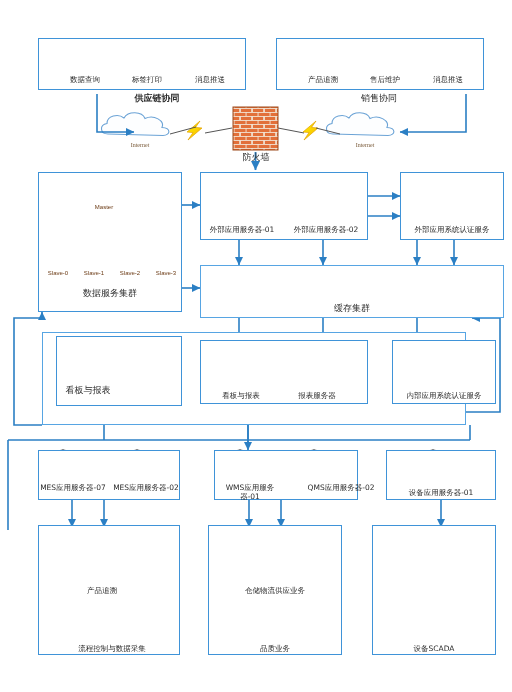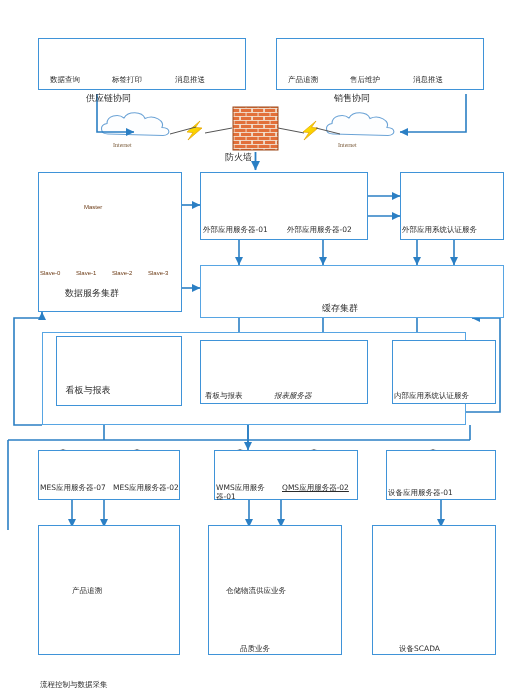--- a/index.html
+++ b/index.html
@@ -1,21 +1,21 @@
 <!DOCTYPE html>
 <html><head>
 <meta charset="utf-8">
 <style>
   html,body{margin:0;padding:0;background:#ffffff;}
   body{width:512px;height:692px;position:relative;overflow:hidden;
        font-family:"Liberation Sans","DejaVu Sans",sans-serif;color:#222;}
   #stage{position:absolute;left:0;top:0;width:512px;height:692px;}
   .box{position:absolute;border:1.5px solid #3f93d8;background:#fff;box-sizing:border-box;}
   .box.outer{border-color:#57a5e3;}
-  .lbl{position:absolute;font-size:7.5px;color:#2b2b2b;line-height:1.15;white-space:nowrap;}
+  .lbl{position:absolute;font-size:7.5px;color:#2b2b2b;text-align:center;line-height:1.15;white-space:nowrap;}
   .lbl.wrap{white-space:normal;}
   .lbl.big{font-size:9px;}
   .lbl.cn{font-family:"DejaVu Sans","Liberation Sans",sans-serif;}
   .lbl.slave{font-size:6px;color:#6b3a14;}
   .lbl.inet{font-size:6px;color:#7a5b3a;font-family:"Liberation Serif",serif;}
   svg.deco{position:absolute;left:0;top:0;width:512px;height:692px;pointer-events:none;}
 </style>
 </head>
 <body>
 
@@ -495,21 +495,21 @@
     </g>
 
   </svg>
 
   <div class="box" style="left:38px;top:38px;width:208px;height:52px;"></div>
   <div class="box" style="left:276px;top:38px;width:208px;height:52px;"></div>
 
   <div class="lbl cn" style="left:50px;top:76px;width:70px;">数据查询</div>
   <div class="lbl cn" style="left:112px;top:76px;width:70px;">标签打印</div>
   <div class="lbl cn" style="left:175px;top:76px;width:70px;">消息推送</div>
-  <div class="lbl cn big" style="left:86px;top:93px;width:90px;">供应链协同</div>
+  <div class="lbl cn big" style="left:112px;top:93px;width:90px;font-weight:bold;">供应链协同</div>
 
   <div class="lbl cn" style="left:288px;top:76px;width:70px;">产品追溯</div>
   <div class="lbl cn" style="left:350px;top:76px;width:70px;">售后维护</div>
   <div class="lbl cn" style="left:413px;top:76px;width:70px;">消息推送</div>
   <div class="lbl cn big" style="left:334px;top:93px;width:90px;">销售协同</div>
 
   <div class="lbl inet" style="left:113px;top:142px;width:54px;">Internet</div>
   <div class="lbl inet" style="left:338px;top:142px;width:54px;">Internet</div>
   <div class="lbl cn big" style="left:225px;top:152px;width:62px;">防火墙</div>
 
@@ -530,39 +530,39 @@
 
   <div class="box outer" style="left:200px;top:265px;width:304px;height:53px;"></div>
   <div class="lbl cn big" style="left:322px;top:303px;width:60px;">缓存集群</div>
 
   <div class="box outer" style="left:42px;top:332px;width:424px;height:93px;"></div>
   <div class="box" style="left:56px;top:336px;width:126px;height:70px;"></div>
   <div class="lbl cn big" style="left:57px;top:385px;width:56px;background:rgba(255,255,255,0.92);text-align:center;padding-left:3px;">看板与报表</div>
 
   <div class="box" style="left:200px;top:340px;width:168px;height:64px;"></div>
   <div class="lbl cn" style="left:205px;top:392px;width:72px;">看板与报表</div>
-  <div class="lbl cn" style="left:274px;top:392px;width:72px;font-style:italic;">报表服务器</div>
+  <div class="lbl cn" style="left:281px;top:392px;width:72px;">报表服务器</div>
 
   <div class="box" style="left:392px;top:340px;width:104px;height:64px;"></div>
   <div class="lbl cn" style="left:394px;top:392px;width:100px;">内部应用系统认证服务</div>
 
   <div class="box" style="left:38px;top:450px;width:142px;height:50px;"></div>
   <div class="lbl cn wrap" style="left:40px;top:484px;width:66px;">MES应用服务器-07</div>
   <div class="lbl cn wrap" style="left:113px;top:484px;width:66px;">MES应用服务器-02</div>
 
   <div class="box" style="left:214px;top:450px;width:144px;height:50px;"></div>
   <div class="lbl cn wrap" style="left:216px;top:484px;width:68px;">WMS应用服务器-01</div>
-  <div class="lbl cn wrap" style="left:282px;top:484px;width:68px;text-decoration:underline;">QMS应用服务器-02</div>
+  <div class="lbl cn wrap" style="left:307px;top:484px;width:68px;">QMS应用服务器-02</div>
 
   <div class="box" style="left:386px;top:450px;width:110px;height:50px;"></div>
   <div class="lbl cn" style="left:388px;top:489px;width:106px;">设备应用服务器-01</div>
 
   <div class="box" style="left:38px;top:525px;width:142px;height:130px;"></div>
   <div class="lbl cn" style="left:72px;top:587px;width:60px;">产品追溯</div>
-  <div class="lbl cn" style="left:40px;top:645px;width:108px;margin-top:36px;">流程控制与数据采集</div>
+  <div class="lbl cn" style="left:58px;top:645px;width:108px;">流程控制与数据采集</div>
 
   <div class="box" style="left:208px;top:525px;width:134px;height:130px;"></div>
   <div class="lbl cn" style="left:226px;top:587px;width:98px;">仓储物流供应业务</div>
   <div class="lbl cn" style="left:240px;top:645px;width:70px;">品质业务</div>
 
   <div class="box" style="left:372px;top:525px;width:124px;height:130px;"></div>
   <div class="lbl cn" style="left:399px;top:645px;width:70px;">设备SCADA</div>
 
 </div>
 

